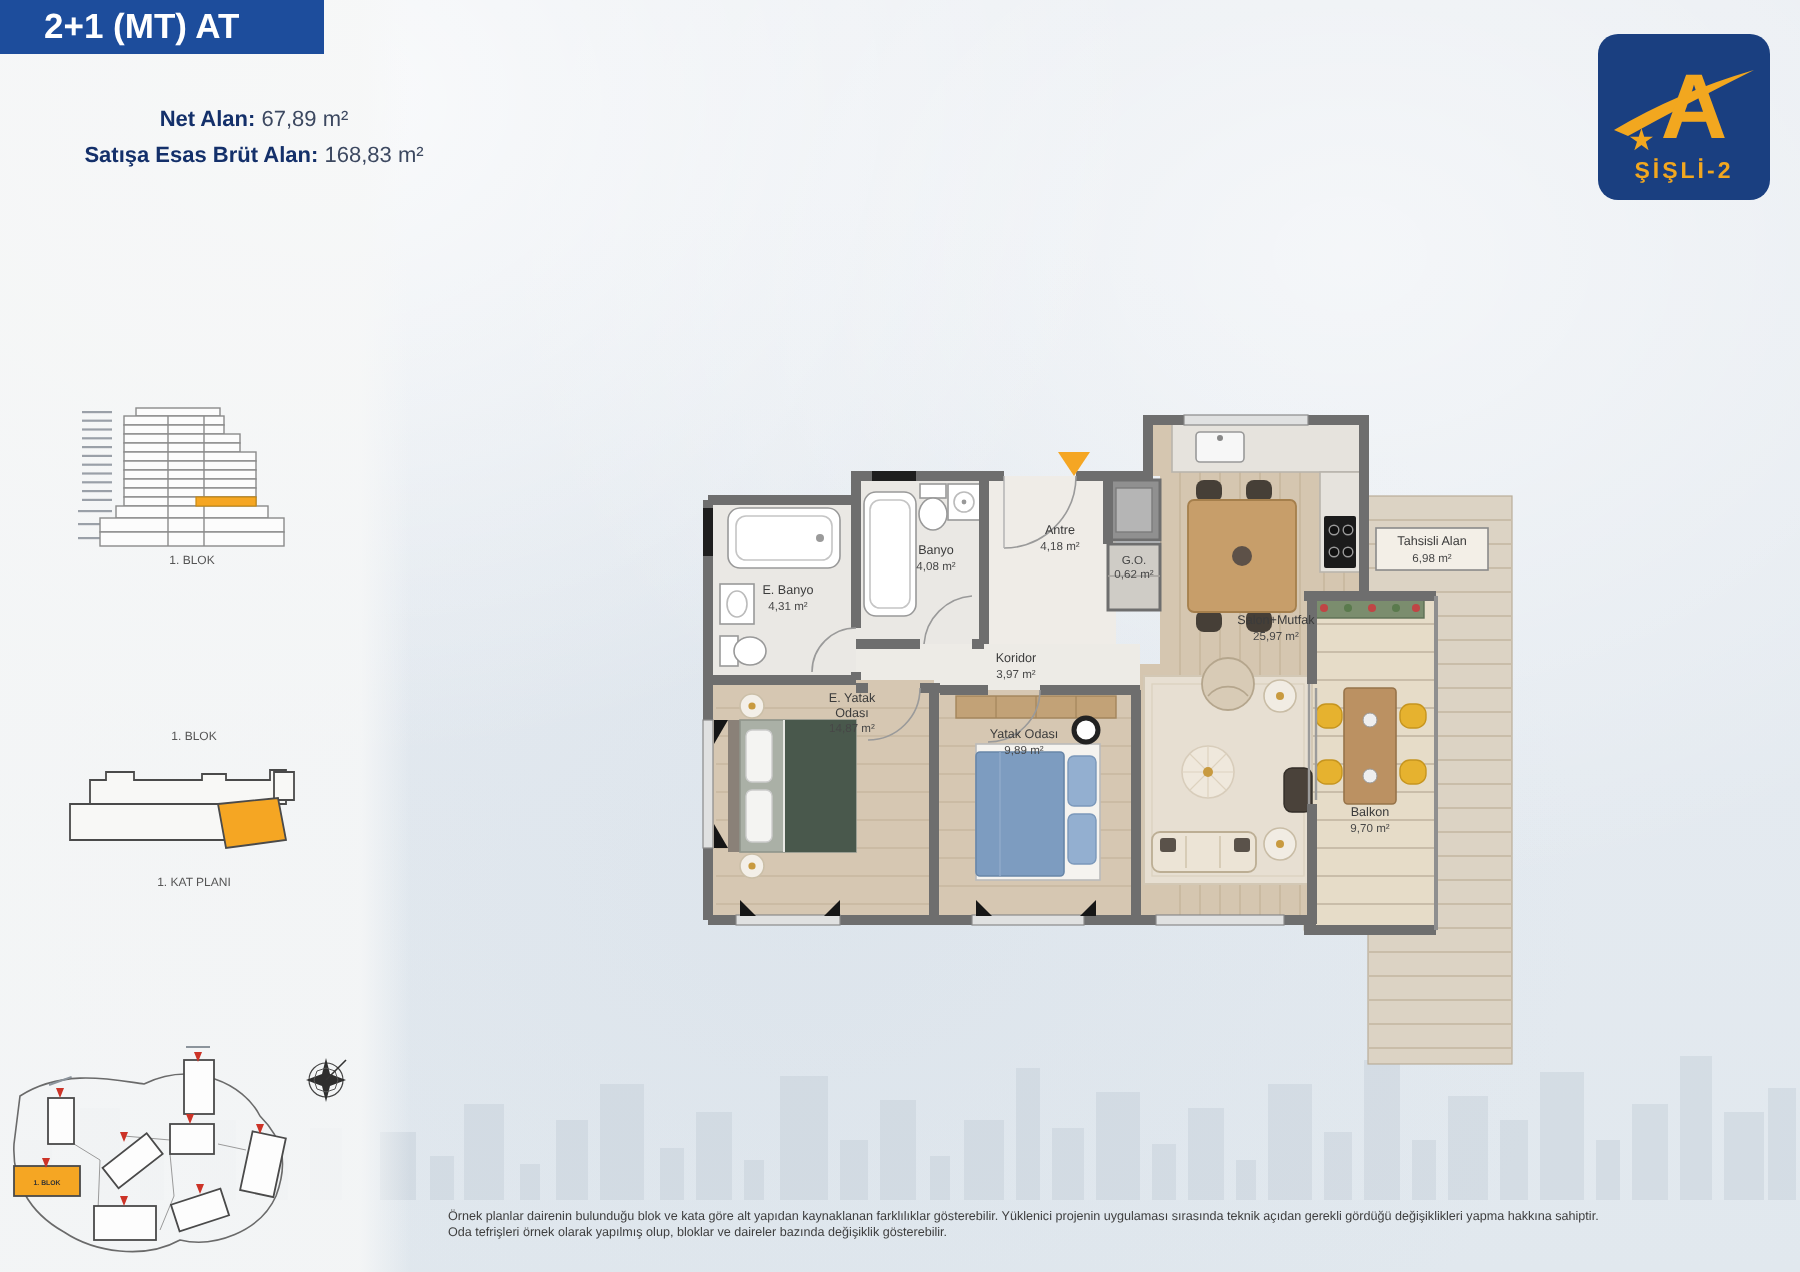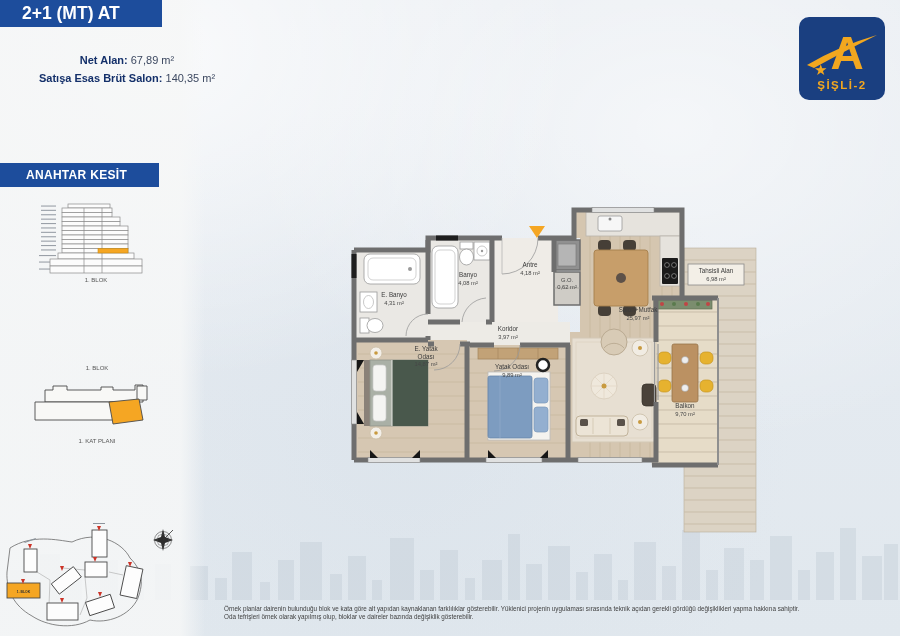--- a/index.html
+++ b/index.html
@@ -85,38 +85,35 @@
 
   <div class="band band-title">
     <span>2+1 (MT) AT</span>
   </div>
   <div class="areas">
     <div class="area-line">
       <b>Net Alan:</b>
       <span>67,89 m²</span>
     </div>
     <div class="area-line">
-      <b>Satışa Esas Brüt Salon:</b>
-      <span>140,35 m²</span>
+      <b>Satışa Esas Brüt Alan:</b>
+      <span>168,83 m²</span>
     </div>
   </div>
 
   <div class="logo-box">
     <svg width="86" height="83" viewBox="0 0 86 83">
       <rect x="0" y="0" width="86" height="83" rx="10" fill="#1a3f80"></rect>
       <path d="M8,48 Q40,29 78,18 Q44,35 15,51 Z" fill="#f2a71f"></path>
       <text x="48" y="52" text-anchor="middle" font-size="46" font-weight="bold" fill="#f2a71f">A</text>
       <text x="15" y="58" font-size="15" fill="#f2a71f">★</text>
       <text x="43" y="72" text-anchor="middle" font-size="11.5" font-weight="bold" letter-spacing="1.5" fill="#f2a71f">ŞİŞLİ-2</text>
     </svg>
   </div>
 
-  <div class="band band-sec" style="left:0;top:163px;">
-    <span>ANAHTAR KESİT</span>
-  </div>
   <svg class="abs" style="left:38px;top:196px;" width="125" height="90" viewBox="0 0 125 90">
     <g fill="#9aa0a8">
       <rect x="3" y="9.5" width="15" height="1.1"></rect>
         <rect x="3" y="13.8" width="15" height="1.1"></rect>
       <rect x="3" y="18.2" width="15" height="1.1"></rect>
         <rect x="3" y="22.6" width="15" height="1.1"></rect>
       <rect x="3" y="27" width="15" height="1.1"></rect>
         <rect x="3" y="31.4" width="15" height="1.1"></rect>
       <rect x="3" y="35.8" width="15" height="1.1"></rect>
         <rect x="3" y="40.2" width="15" height="1.1"></rect>

